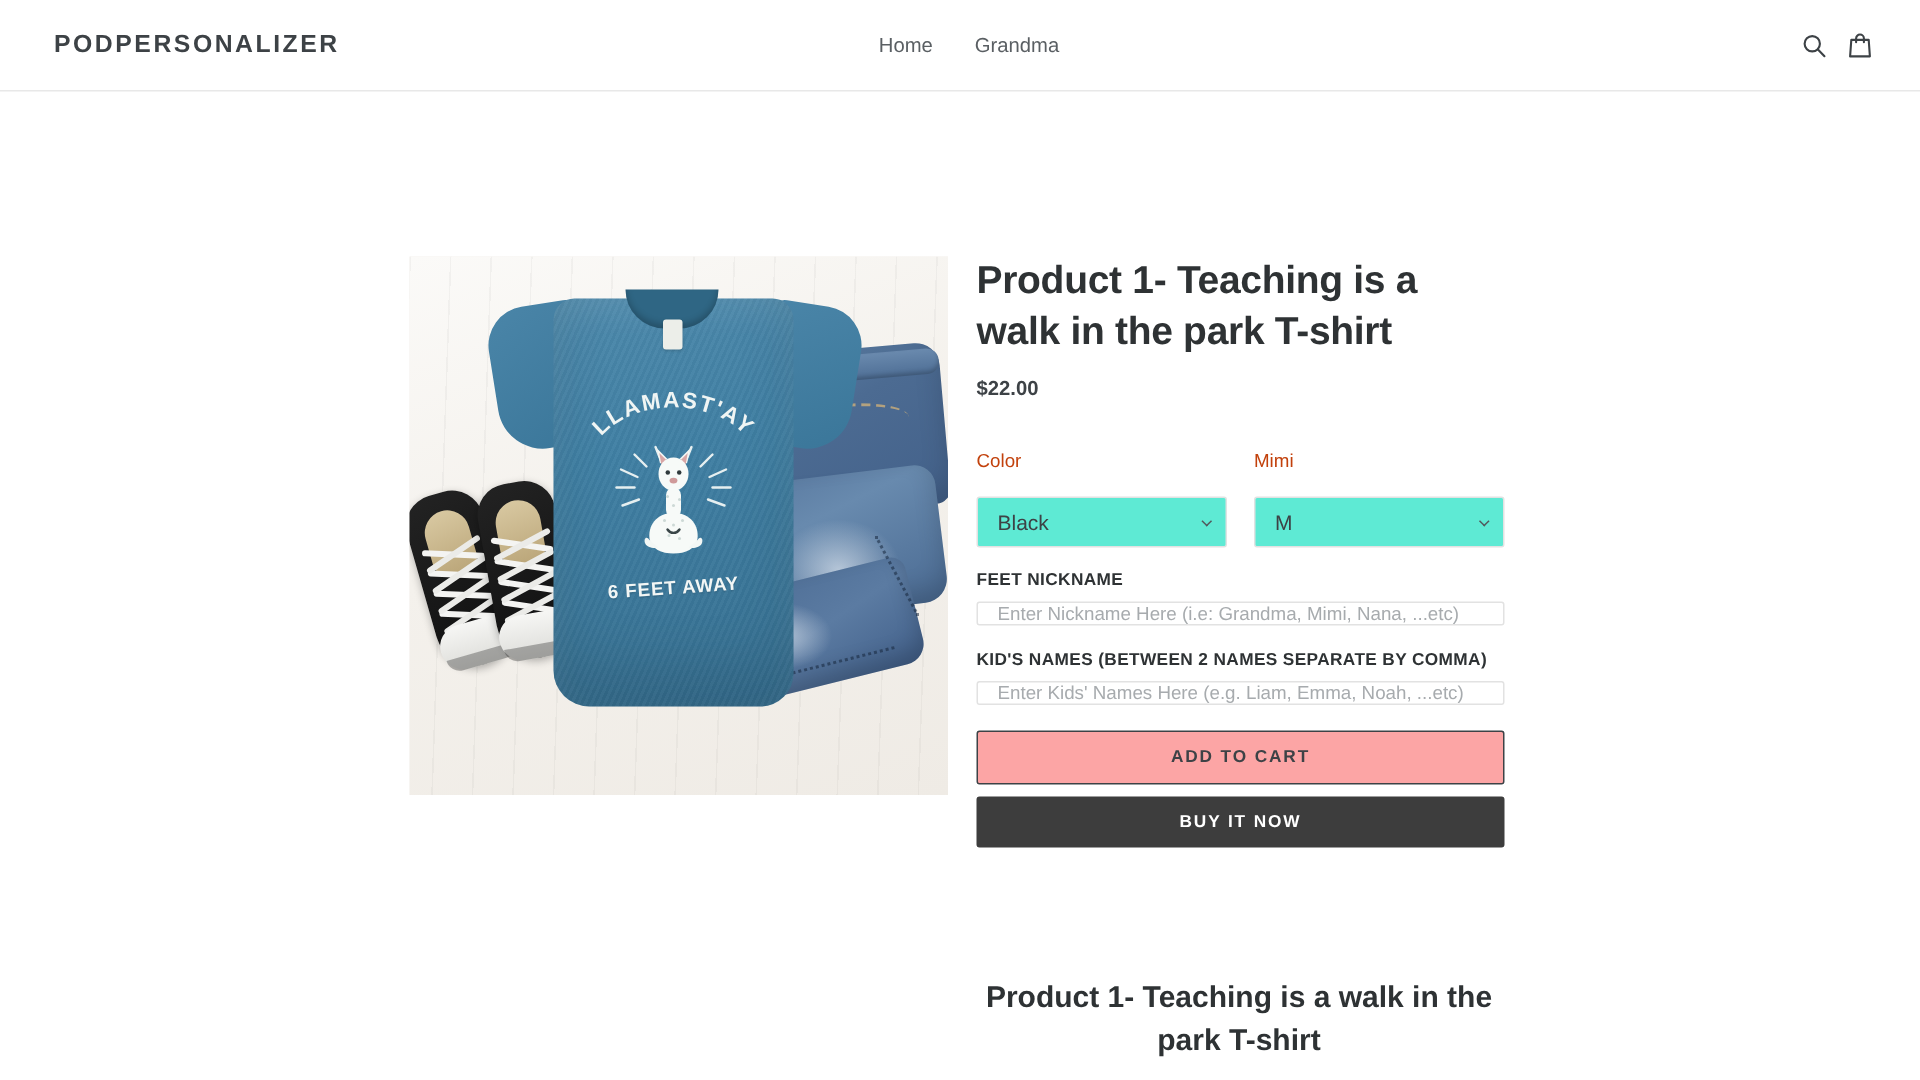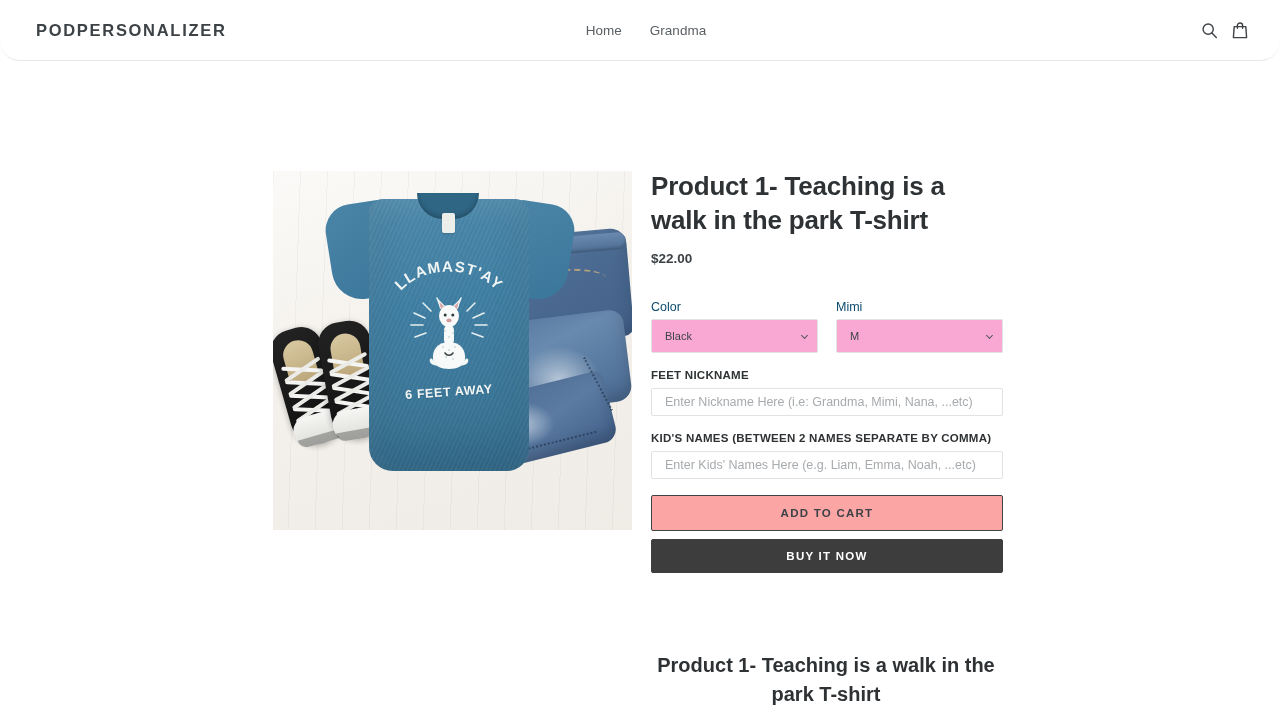--- a/index.html
+++ b/index.html
@@ -13,21 +13,20 @@
   }
 
   
   .header {
     position: relative;
     height: 61px;
     border-bottom: 1px solid #e8e8e8;
     background: #ffffff;
     display: flex;
     align-items: center;
-    border-radius: 20px;
   }
   .logo {
     position: absolute;
     left: 36px;
     top: 50%;
     transform: translateY(-50%);
     font-size: 16.5px;
     font-weight: bold;
     letter-spacing: 1.7px;
     color: #3d4246;
@@ -239,34 +238,34 @@
 
   .variant-row {
     display: flex;
     gap: 18px;
     margin-top: 34px;
   }
   .variant { width: 175px; }
   .variant-label {
     display: block;
     font-size: 12.5px;
-    color: #0c4a6e;
-    margin-bottom: 5px;
+    color: #c2410c;
+    margin-bottom: 17px;
   }
   .select-wrap { position: relative; }
   .select-box {
     width: 100%;
     height: 34px;
     border: 1px solid #e2e2e2;
-    background: #f9a8d4;
+    background: #5eead4;
     border-radius: 2px;
     display: flex;
     align-items: center;
     padding: 0 26px 0 13px;
-    font-size: 11px;
+    font-size: 14px;
     color: #3d4246;
     cursor: pointer;
   }
   .caret {
     position: absolute;
     right: 11px;
     top: 50%;
     transform: translateY(-60%) rotate(45deg);
     width: 5px; height: 5px;
     border-right: 1.4px solid #53585c;
@@ -277,21 +276,21 @@
   .field-label {
     display: block;
     margin: 16px 0 7px 0;
     font-size: 11.5px;
     font-weight: bold;
     letter-spacing: .25px;
     color: #2e3234;
   }
   .text-input {
     width: 100%;
-    height: 28px;
+    height: 16px;
     border: 1px solid #e2e2e2;
     border-radius: 2px;
     padding: 0 13px;
     font-size: 12.5px;
     font-family: "Liberation Sans", sans-serif;
     color: #3d4246;
     background: #fff;
     outline: none;
   }
   .text-input::placeholder { color: #a7abae; }

